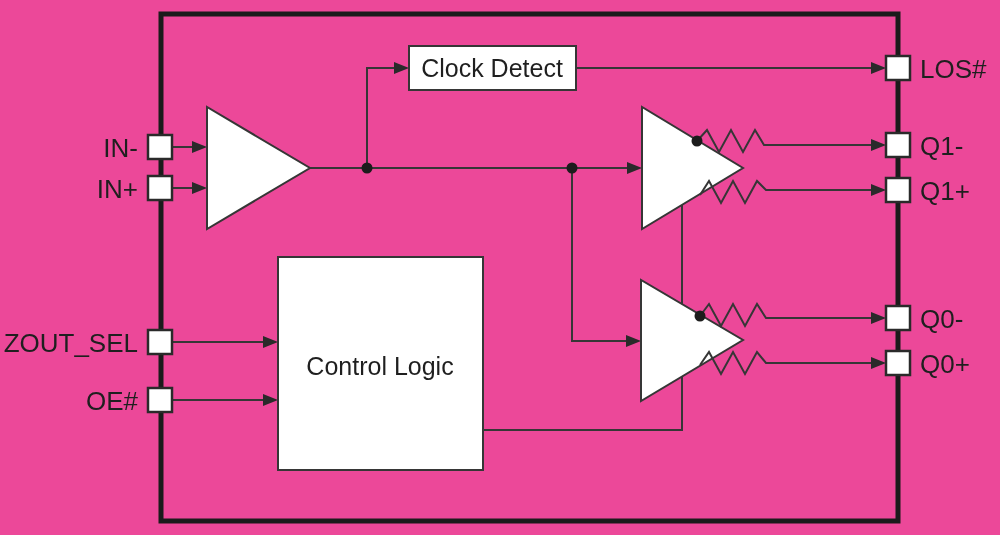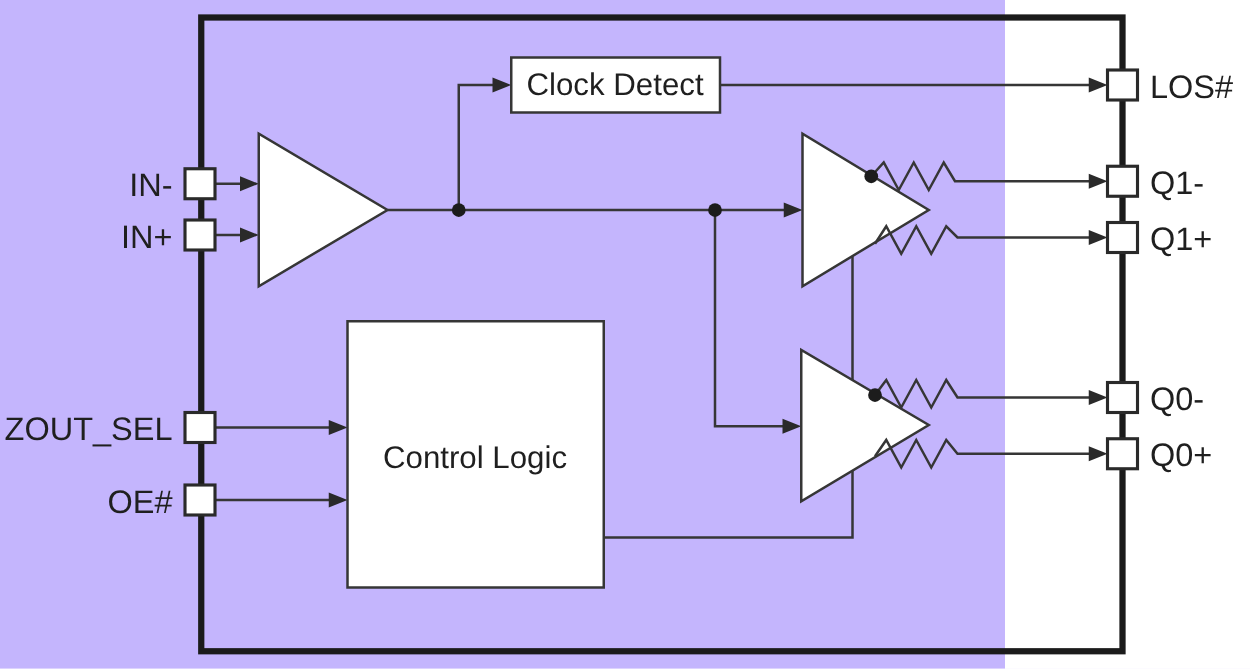--- a/index.html
+++ b/index.html
@@ -6,23 +6,23 @@
     margin: 0;
     padding: 0;
     background: #ffffff;
     width: 1000px;
     height: 535px;
     overflow: hidden;
     font-family: "Liberation Sans", sans-serif;
   }
   .diagram-wrap {
     position: relative;
-    width: 804px;
+    width: 1000px;
     height: 535px;
-    background: #c4b5fd;
+    background: #ec4899;
     text-align: right;
   }
   svg { display: block; }
   svg text {
     font-family: "Liberation Sans", sans-serif;
     fill: #1f1f1f;
   }
   .pin-label { font-size: 26px; }
   .block-label { font-size: 25px; }
   .wire { stroke: #363636; stroke-width: 2; fill: none; }

